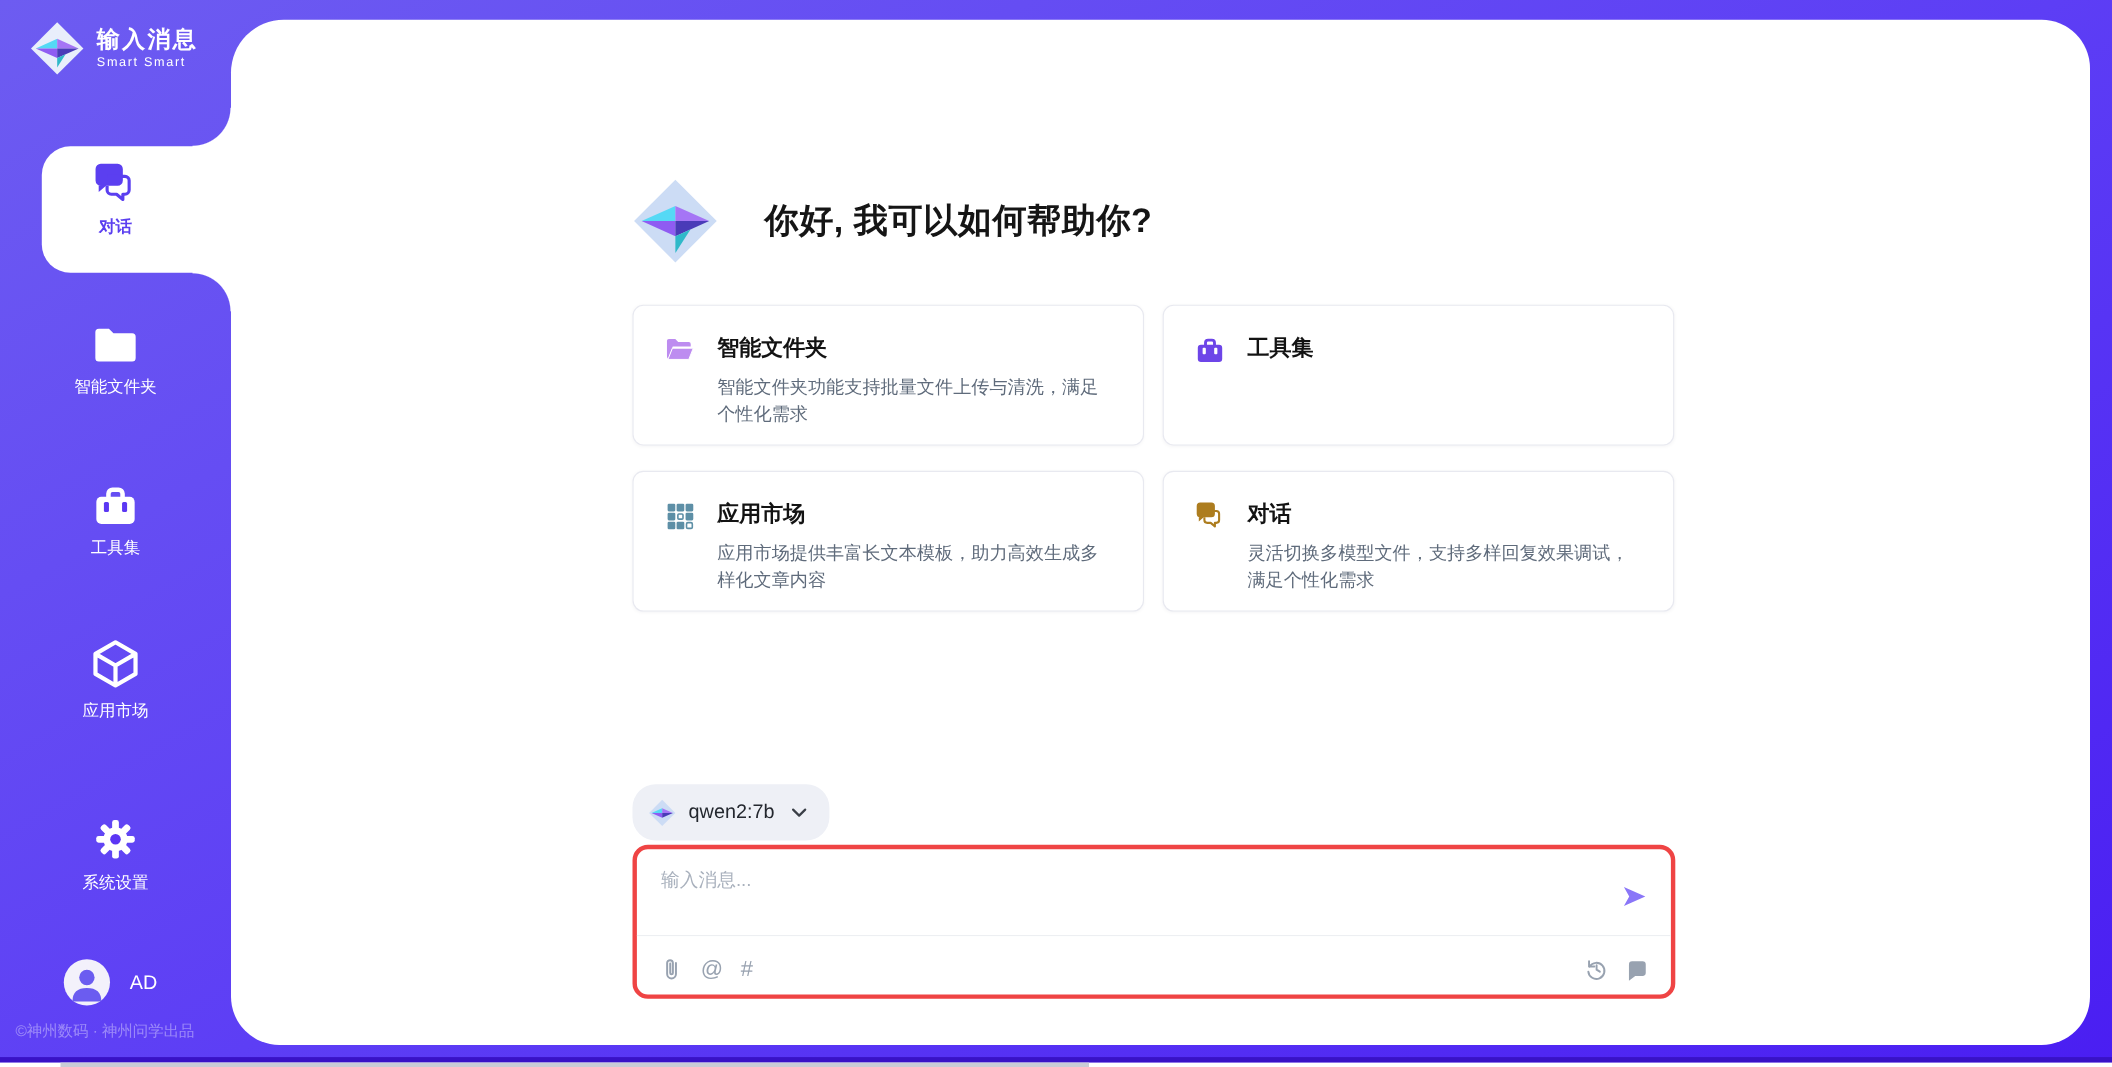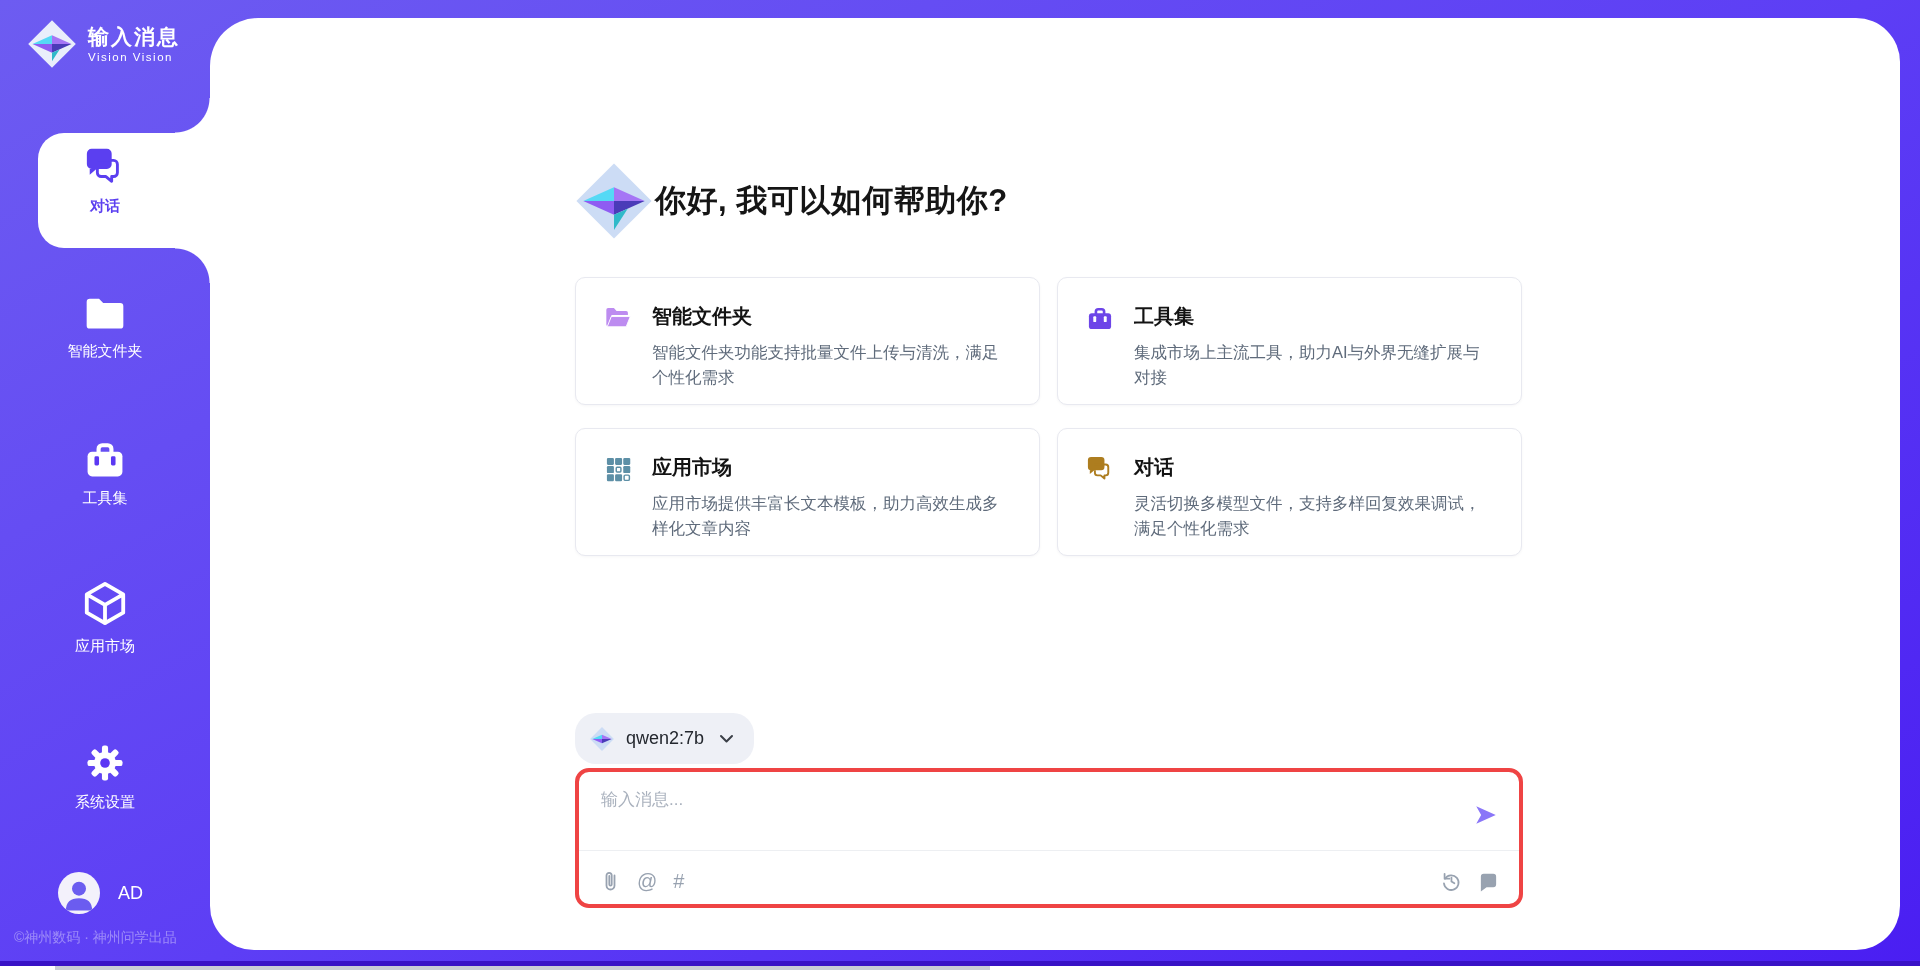--- a/index.html
+++ b/index.html
@@ -32,21 +32,21 @@
 
   .user-row { position:absolute; left:58px; top:872px; display:flex; align-items:center; gap:18px; z-index:4; cursor:pointer;justify-content:center;}
   .avatar { width:42px; height:42px; border-radius:50%; background:#f3f1fb; overflow:hidden; position:relative; }
   .user-name { color:#fff; font-size:18px; }
   .copyright { position:absolute; left:14px; top:929px; color:rgba(255,255,255,0.38); font-size:14px; z-index:4; white-space:nowrap;}
 
   
   .panel { position:absolute; left:210px; top:18px; width:1690px; height:932px;
            background:#fff; border-radius:48px 44px 44px 44px; z-index:1; }
 
-  .hero { position:absolute; left:363px; top:142px; display:flex; align-items:center; }
+  .hero { position:absolute; left:363px; top:142px; display:flex; align-items:center; gap:40px; }
   .hero-logo { width:82px; height:82px; }
   .hero-title { font-size:31px; font-weight:bold; color:#151515; letter-spacing:0.5px; }
 
   .cards { position:absolute; left:365px; top:259px; width:948px;
            display:grid; grid-template-columns:465px 465px; grid-gap:23px 17px; }
   .card { width:465px; height:128px; background:#fff; border:1px solid #e8e9f0; border-radius:10px;
           padding:25px 28px; display:flex; gap:20px; cursor:pointer;
           box-shadow:0 1px 3px rgba(30,30,60,0.04); }
   .card-icon { width:28px; height:28px; flex:0 0 28px; margin-top:1px; }
   .card-title { font-size:20px; font-weight:bold; color:#131313; margin-bottom:10px; }
@@ -91,21 +91,21 @@
     <svg class="brand-logo" viewBox="0 0 48 48">
       <polygon points="24,2 46,24 24,46 2,24" fill="#e9eefb"></polygon>
       <polygon points="6,24 24,16 24,24" fill="#55d9f5"></polygon>
       <polygon points="24,16 42,24 24,24" fill="#a575f5"></polygon>
       <polygon points="6,24 24,24 24,32" fill="#8f5cf2"></polygon>
       <polygon points="24,24 42,24 24,32" fill="#4a3bb8"></polygon>
       <polygon points="24,32 31,29 24,40" fill="#2fb9c9"></polygon>
     </svg>
     <div>
       <div class="brand-name">输入消息</div>
-      <div class="brand-sub">Vision Vision</div>
+      <div class="brand-sub">Smart Smart</div>
     </div>
   </div>
 
   <div class="nav-item active" style="top:146px;">
     <svg width="42" height="42" viewBox="0 0 44 44">
       <path d="M3 8a5 5 0 0 1 5-5h16a5 5 0 0 1 5 5v11a5 5 0 0 1-5 5H13l-7 6v-6H8a5 5 0 0 1-5-5V8z" fill="#5b3ff0"></path>
       <path d="M14 15h17a4 4 0 0 1 4 4v9a4 4 0 0 1-4 4h-2v5l-6-5H18a4 4 0 0 1-4-4v-4" fill="none" stroke="#5b3ff0" stroke-width="3" stroke-linejoin="round"></path>
     </svg>
     <div class="nav-label">对话</div>
   </div>
@@ -195,21 +195,20 @@
 
     <div class="card">
       <svg class="card-icon" viewBox="0 0 48 44">
         <path d="M17 16v-5a4 4 0 0 1 4-4h6a4 4 0 0 1 4 4v5" fill="none" stroke="#6d45e8" stroke-width="4.5"></path>
         <rect x="5" y="14" width="38" height="27" rx="5" fill="#6d45e8"></rect>
         <rect x="12.5" y="19" width="5" height="10" rx="1.5" fill="#ffffff"></rect>
         <rect x="30.5" y="19" width="5" height="10" rx="1.5" fill="#ffffff"></rect>
       </svg>
       <div>
         <div class="card-title">工具集</div>
-        <div class="card-desc">集成市场上主流工具，助力AI与外界无缝扩展与对接</div>
       </div>
     </div>
 
     <div class="card">
       <svg class="card-icon" viewBox="0 0 48 48">
         <g fill="#5d8fa6">
           <rect x="5" y="5" width="12" height="12" rx="2"></rect>
           <rect x="19" y="5" width="12" height="12" rx="2"></rect>
           <rect x="33" y="5" width="12" height="12" rx="2"></rect>
           <rect x="5" y="19" width="12" height="12" rx="2"></rect>

